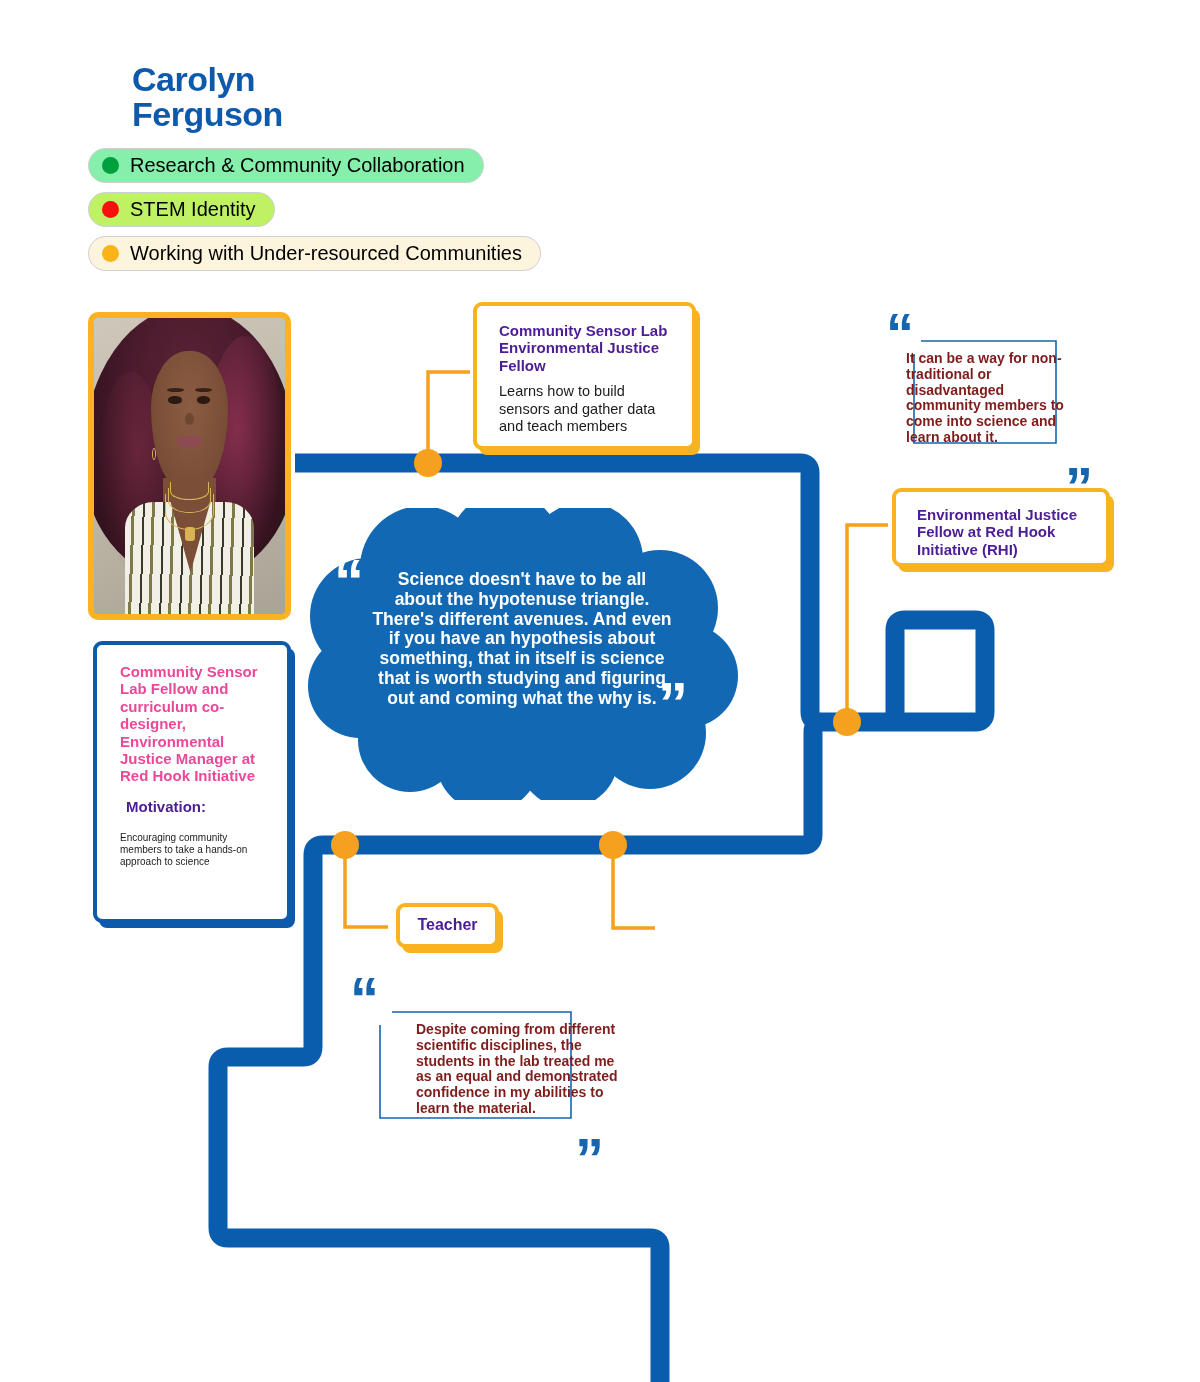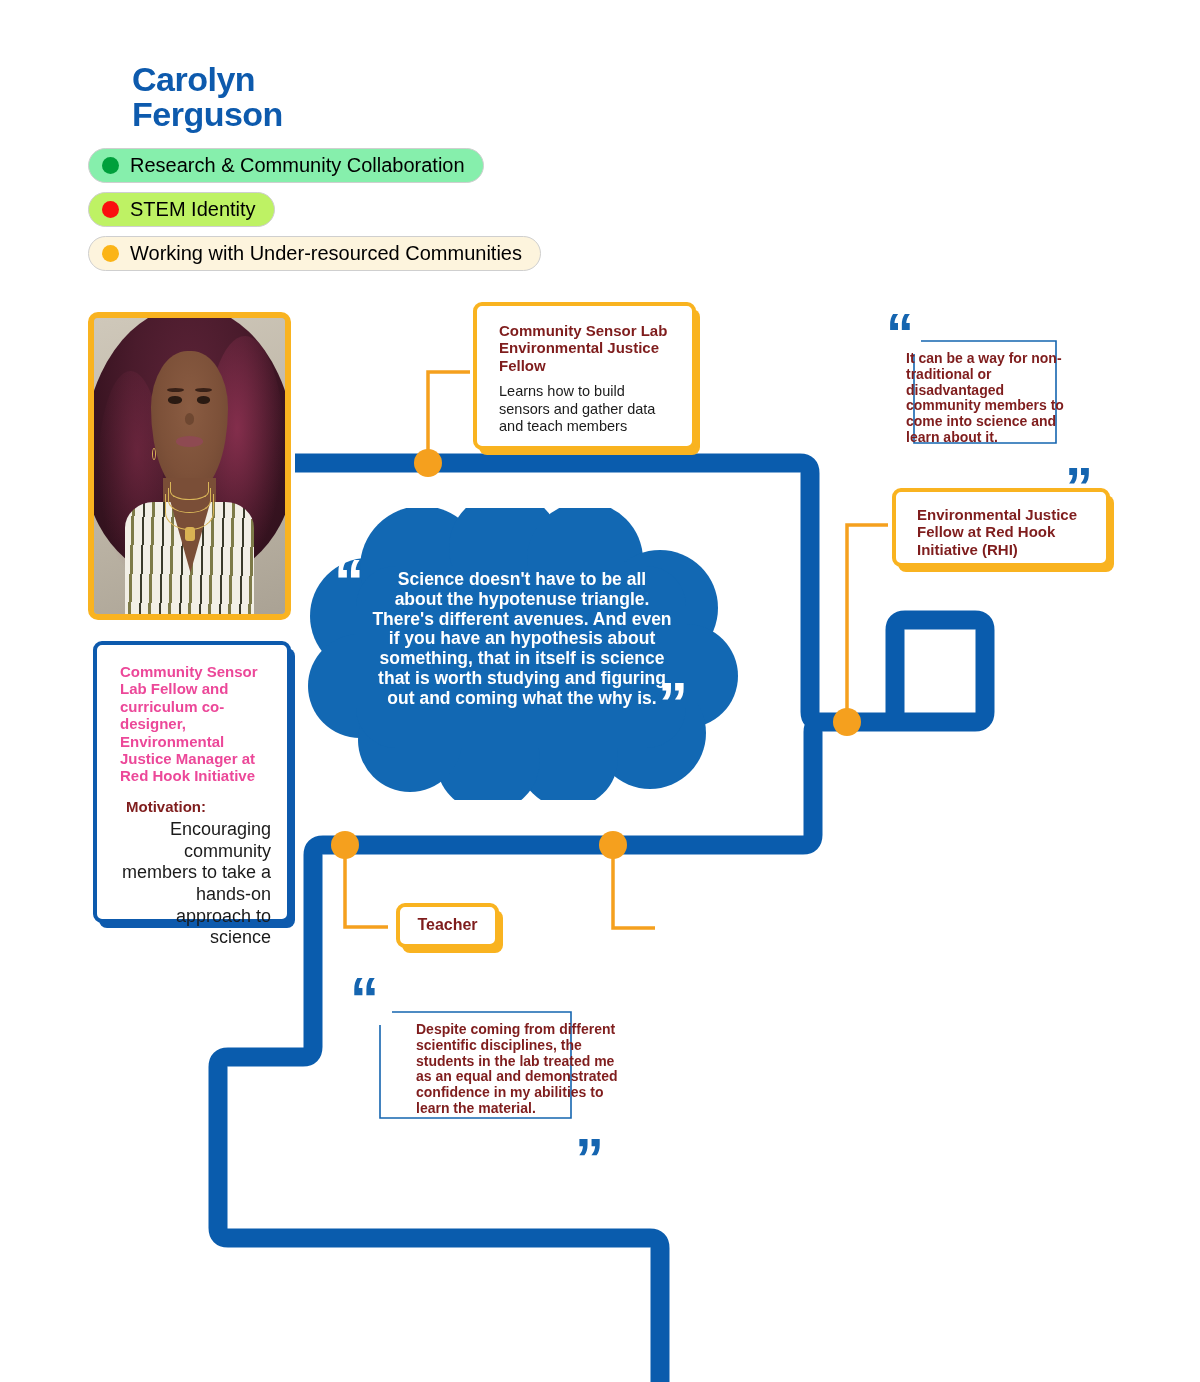--- a/index.html
+++ b/index.html
@@ -91,21 +91,21 @@
              background:#d9b253; border-radius:3px; }
   .earring { position:absolute; width:2%; height:4%; border:1.6px solid #d8b558; border-radius:50%; }
   .earring.l { left:30.5%; top:44%; }
 
   
   .card {
     position:absolute; background:#fff; border-radius:9px;
   }
   .card.yellow { border:4px solid #F9B320; box-shadow:5px 6px 0 -1px #F9B320; }
   .card.blue   { border:4px solid #0d5aad; box-shadow:5px 6px 0 -1px #0d5aad; }
-  .card-title { color:#7f1d1d; font-weight:bold; line-height:1.16; }
+  .card-title { color:#4c1d95; font-weight:bold; line-height:1.16; }
   .card-title.orange { color:#ec4899; }
   .card-body { color:#1b1b1b; line-height:1.2; }
 
   
   .cloud { position:absolute; left:300px; top:508px; width:440px; height:292px; }
   .cloud svg { position:absolute; inset:0; }
   .cloud-text {
     position:absolute; left:72px; top:62px; width:300px;
     color:#fff; font-weight:bold; font-size:17.5px; line-height:1.13;
     text-align:center;
@@ -205,21 +205,21 @@
     <div class="qtext" style="left:22px; top:33px; width:163px; font-size:14px;">It can be a way for non-traditional or disadvantaged community members to come into science and learn about it.</div>
   </div>
 
   <div class="card yellow" style="left:892px; top:488px; width:218px; height:79px; padding:14px 14px 0 21px;">
     <div class="card-title" style="font-size:15px;">Environmental Justice Fellow at Red Hook Initiative (RHI)</div>
   </div>
 
   <div class="card blue" style="left:93px; top:641px; width:198px; height:282px; padding:18px 16px 0 23px;">
     <div class="card-title orange" style="font-size:15px;">Community Sensor Lab Fellow and curriculum co-designer, Environmental Justice Manager at Red Hook Initiative</div>
     <div class="card-title" style="font-size:15px; margin-top:13px;margin-left:6px;">Motivation:</div>
-    <div class="card-body" style="font-size:18px; margin-top:4px;text-align:right;">Encouraging community members to take a hands-on approach to science</div>
+    <div class="card-body" style="font-size:10px; margin-top:17px;">Encouraging community members to take a hands-on approach to science</div>
   </div>
 
   <div class="cloud">
     <svg viewBox="0 0 440 292" xmlns="http://www.w3.org/2000/svg">
       <g fill="#1268b3">
         <circle cx="68" cy="108" r="58"></circle>
         <circle cx="60" cy="178" r="52"></circle>
         <circle cx="122" cy="60" r="62"></circle>
         <circle cx="205" cy="40" r="56"></circle>
         <circle cx="285" cy="52" r="58"></circle>

